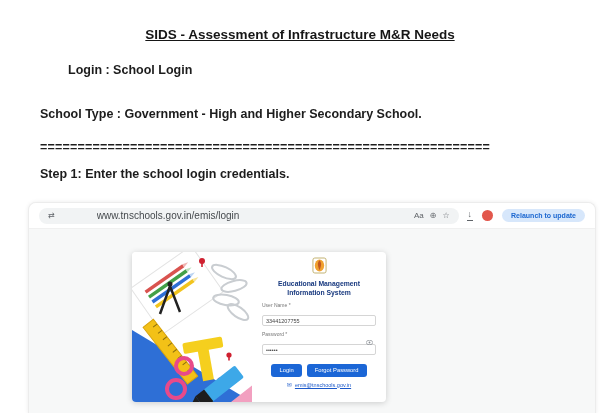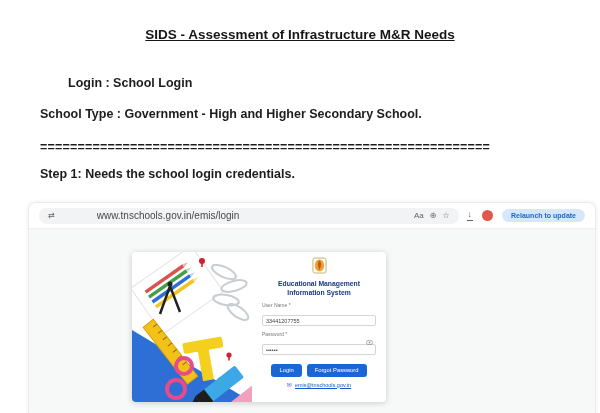--- a/index.html
+++ b/index.html
@@ -6,21 +6,21 @@
   body{
     width:600px;height:413px;position:relative;overflow:hidden;
     background:#ffffff;font-family:"Liberation Sans",sans-serif;color:#111;
   }
   
   .doc-title{
     position:absolute;top:27px;left:0;right:0;text-align:center;
     font-size:13.5px;font-weight:bold;text-decoration:underline;color:#161616;
   }
   .doc-line{position:absolute;left:40px;font-size:12.5px;font-weight:bold;color:#1c1c1c;white-space:nowrap;}
-  .l-login{top:76px;padding-left:28px;}
+  .l-login{top:63px;padding-left:28px;}
   .l-school{top:107px;}
   .l-sep{top:140px;letter-spacing:.2px;}
   .l-step{top:167px;}
   
   .browser{
     position:absolute;left:28px;top:202px;width:566px;height:211px;
     background:#f7f8f8;border:1px solid #ececec;border-bottom:none;
     border-radius:8px 8px 0 0;overflow:hidden;box-shadow:0 0 4px rgba(0,0,0,.08);
   }
   .toolbar{
@@ -65,21 +65,21 @@
   .mail-glyph{font-size:6px;color:#1a58c9;line-height:1;}
   .mail-link{font-size:5.5px;color:#1a58c9;text-decoration:underline;}
 </style>
 </head>
 <body>
 
 <div class="doc-title">SIDS - Assessment of Infrastructure M&amp;R Needs</div>
 <div class="doc-line l-login">Login : School Login</div>
 <div class="doc-line l-school">School Type : Government - High and Higher Secondary School.</div>
 <div class="doc-line l-sep">============================================================</div>
-<div class="doc-line l-step">Step 1: Needs the school login credentials.</div>
+<div class="doc-line l-step">Step 1: Enter the school login credentials.</div>
 
 <div class="browser">
 
   <div class="toolbar">
     <div class="omnibox">
       <span class="ob-icon">⇄</span>
       <span class="url">www.tnschools.gov.in/emis/login</span>
       <span class="ob-icon">Aa</span>
       <span class="ob-icon">⊕</span>
       <span class="ob-icon">☆</span>

